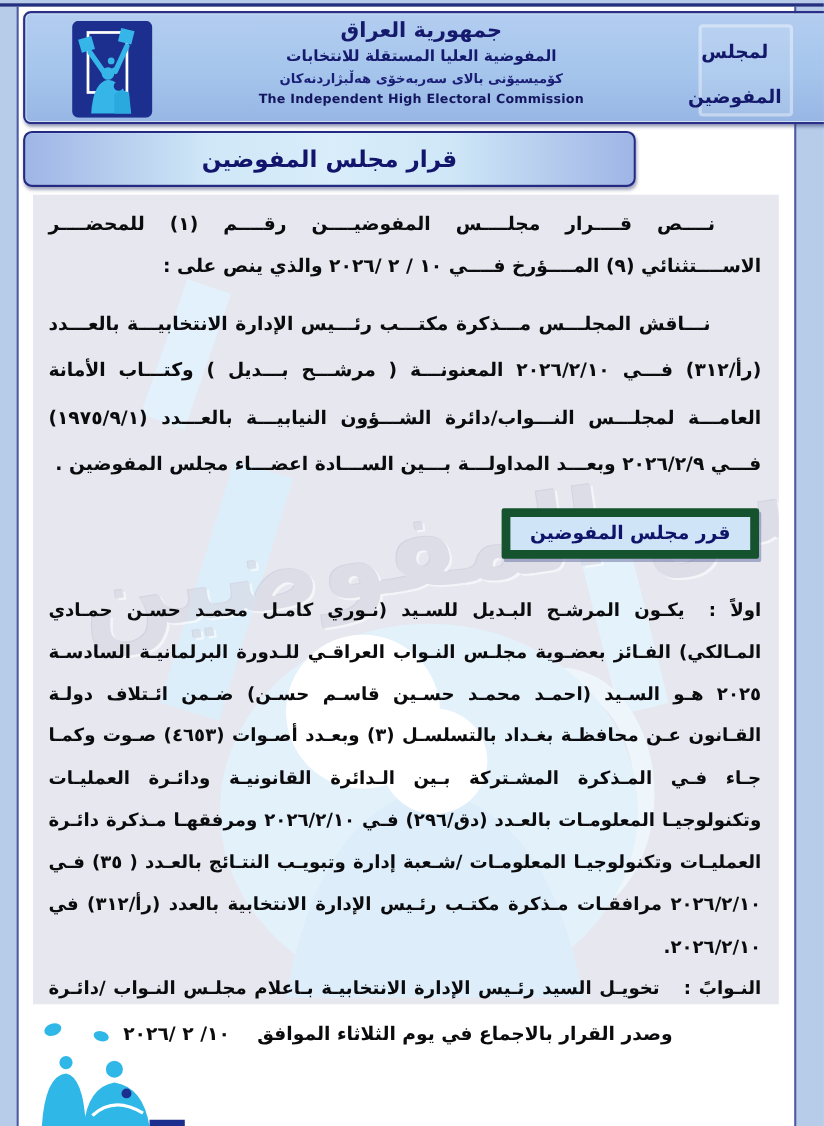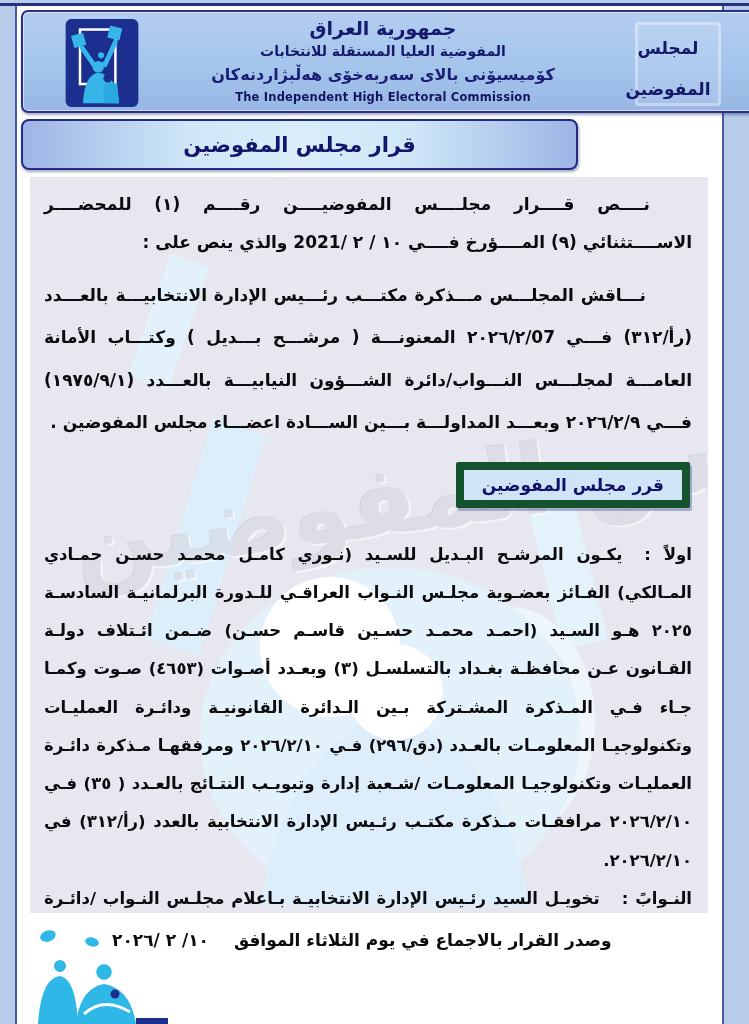--- a/index.html
+++ b/index.html
@@ -26,21 +26,21 @@
     box-shadow:1px 2px 3px rgba(50,60,110,.45), inset 0 0 0 1px rgba(255,255,255,.55);
     display:flex; align-items:center; z-index:4;
   }
   .hdr-logo { position:absolute; left:42px; top:7px; width:74px; height:88px; }
   .hdr-center {
     position:absolute; left:180px; top:4px; width:360px; text-align:center;
     direction:rtl; color:#161a6d;
   }
   .hdr-ar1 { font-size:19px; font-weight:bold; line-height:1.35; }
   .hdr-ar2 { font-size:14px; font-weight:bold; line-height:1.4; }
-  .hdr-ku  { font-size:16px; font-weight:bold; line-height:1.8; color:#1a1e75; }
+  .hdr-ku  { font-size:12px; font-weight:bold; line-height:1.8; color:#1a1e75; }
   .hdr-en  { font-size:11.5px; font-weight:bold; color:#13165e; letter-spacing:.2px; }
   .hdr-right {
     position:absolute; right:18px; top:16px; width:150px; text-align:center;
     direction:rtl; color:#14186a; font-weight:bold; font-size:17px; line-height:2.4;
     z-index:2;
   }
   .hdr-right-wm {
     position:absolute; right:40px; top:10px; width:86px; height:84px;
     border:3px solid rgba(255,255,255,.35); border-radius:4px; background:rgba(255,255,255,.12);
   }
@@ -140,23 +140,23 @@
   <div class="wm wm-bar3"></div>
   <div class="wm wm-ring"></div>
   <svg class="wm wm-blob" width="420" height="400" viewBox="0 0 420 400">
     <ellipse cx="210" cy="230" rx="190" ry="170" fill="#e3f1fb"></ellipse>
     <circle cx="150" cy="140" r="70" fill="#ffffff"></circle>
     <path d="M80 400 Q110 230 210 210 Q320 230 350 400 Z" fill="#ddeefa"></path>
     <circle cx="215" cy="185" r="48" fill="#ffffff"></circle>
   </svg>
   <div class="wm wm-text">رئيس المفوضين</div>
 
-  <p class="p p1">نــــص قــــرار مجلــــس المفوضيــــن رقــــم (١) للمحضــــر الاســــتثنائي (٩) المــــؤرخ فــــي ١٠ / ٢ /2021 والذي ينص على :</p>
+  <p class="p p1">نــــص قــــرار مجلــــس المفوضيــــن رقــــم (١) للمحضــــر الاســــتثنائي (٩) المــــؤرخ فــــي ١٠ / ٢ /٢٠٢٦ والذي ينص على :</p>
 
-  <p class="p p2"><span>نـــاقش المجلـــس مـــذكرة مكتـــب رئـــيس الإدارة الانتخابيـــة بالعـــدد (رأ/٣١٢) فـــي ٢٠٢٦/٢/07 المعنونـــة ( </span><span class="bold-inline">مرشـــح بـــديل</span><span> ) وكتـــاب الأمانة العامـــة لمجلـــس النـــواب/دائرة الشـــؤون النيابيـــة بالعـــدد (١٩٧٥/٩/١) فـــي ٢٠٢٦/٢/٩  وبعـــد المداولـــة بـــين الســـادة اعضـــاء مجلس المفوضين .</span></p>
+  <p class="p p2"><span>نـــاقش المجلـــس مـــذكرة مكتـــب رئـــيس الإدارة الانتخابيـــة بالعـــدد (رأ/٣١٢) فـــي ٢٠٢٦/٢/١٠ المعنونـــة ( </span><span class="bold-inline">مرشـــح بـــديل</span><span> ) وكتـــاب الأمانة العامـــة لمجلـــس النـــواب/دائرة الشـــؤون النيابيـــة بالعـــدد (١٩٧٥/٩/١) فـــي ٢٠٢٦/٢/٩  وبعـــد المداولـــة بـــين الســـادة اعضـــاء مجلس المفوضين .</span></p>
 
   <div class="decision-box">
     <span>قرر مجلس المفوضين</span>
   </div>
 
   <p class="p item"><span class="lbl">اولاً :</span><span>يكـون المرشـح البـديل للسـيد (نـوري كامـل محمـد حسـن حمـادي المـالكي) الفـائز بعضـوية مجلـس النـواب العراقـي للـدورة البرلمانيـة السادسـة ٢٠٢٥ هـو السـيد (احمـد محمـد حسـين قاسـم حسـن) ضـمن ائـتلاف دولـة القـانون عـن محافظـة بغـداد بالتسلسـل (٣) وبعـدد أصـوات (٤٦٥٣) صـوت وكمـا جـاء فـي المـذكرة المشـتركة بـين الـدائرة القانونيـة ودائـرة العمليـات وتكنولوجيـا المعلومـات بالعـدد (دق/٢٩٦) فـي ٢٠٢٦/٢/١٠ ومرفقهـا مـذكرة دائـرة العمليـات وتكنولوجيـا المعلومـات /شـعبة إدارة وتبويـب النتـائج بالعـدد ( ٣٥) فـي ٢٠٢٦/٢/١٠ مرافقـات مـذكرة مكتـب رئـيس الإدارة الانتخابية بالعدد (رأ/٣١٢) في ٢٠٢٦/٢/١٠.</span></p>
 
   <p class="p item"><span class="lbl">النـوابً :</span><span>تخويـل السيد رئـيس الإدارة الانتخابيـة بـاعلام مجلـس النـواب /دائـرة الشـؤون النيابيـة بمضـمون</span></p>
 
 </main>

